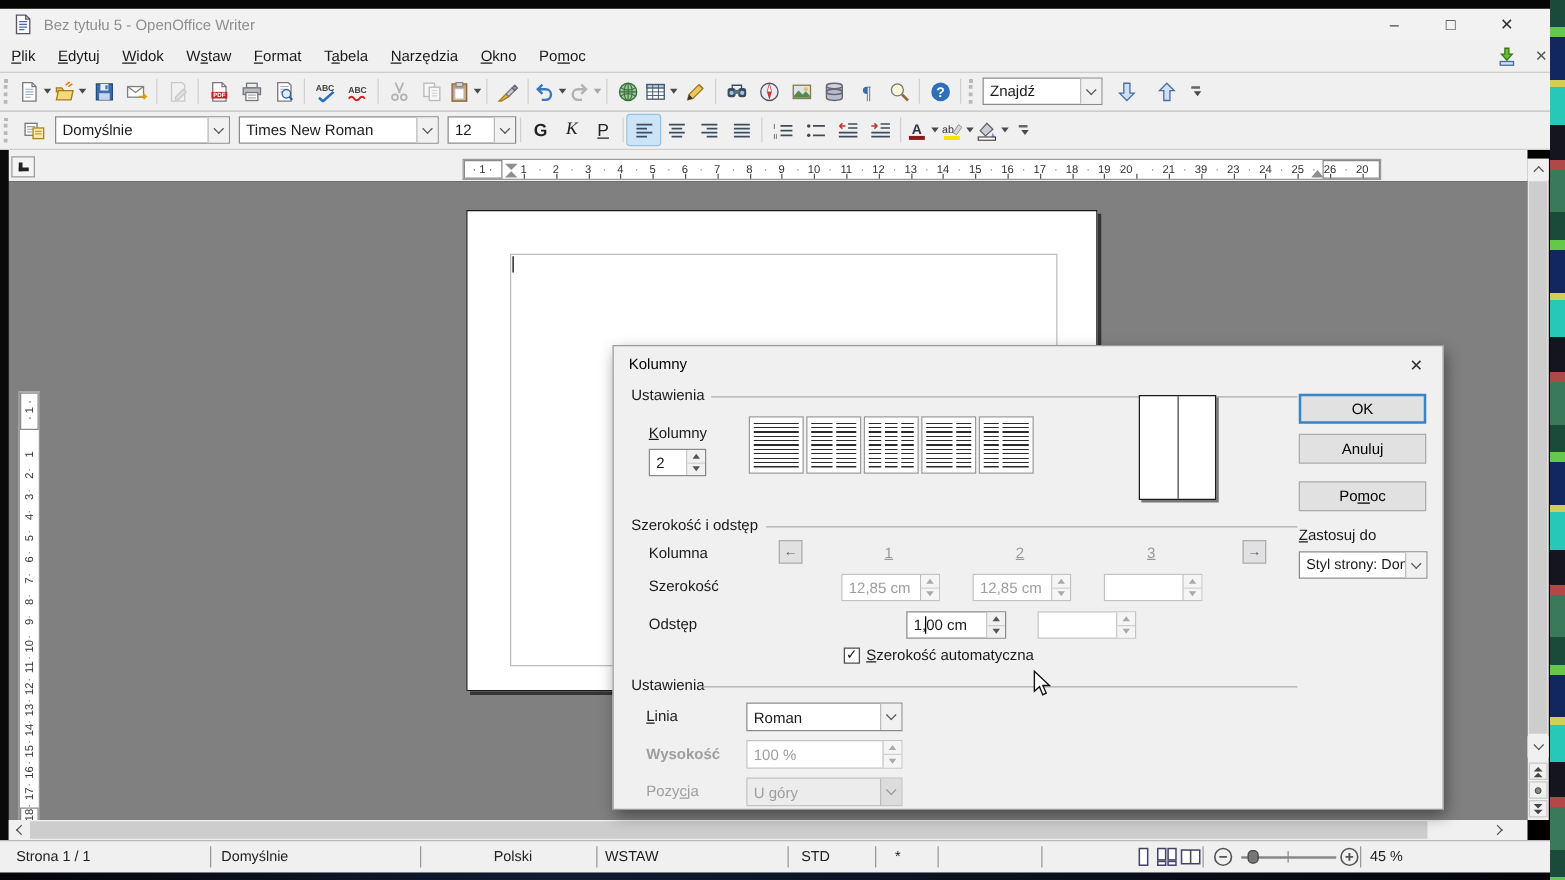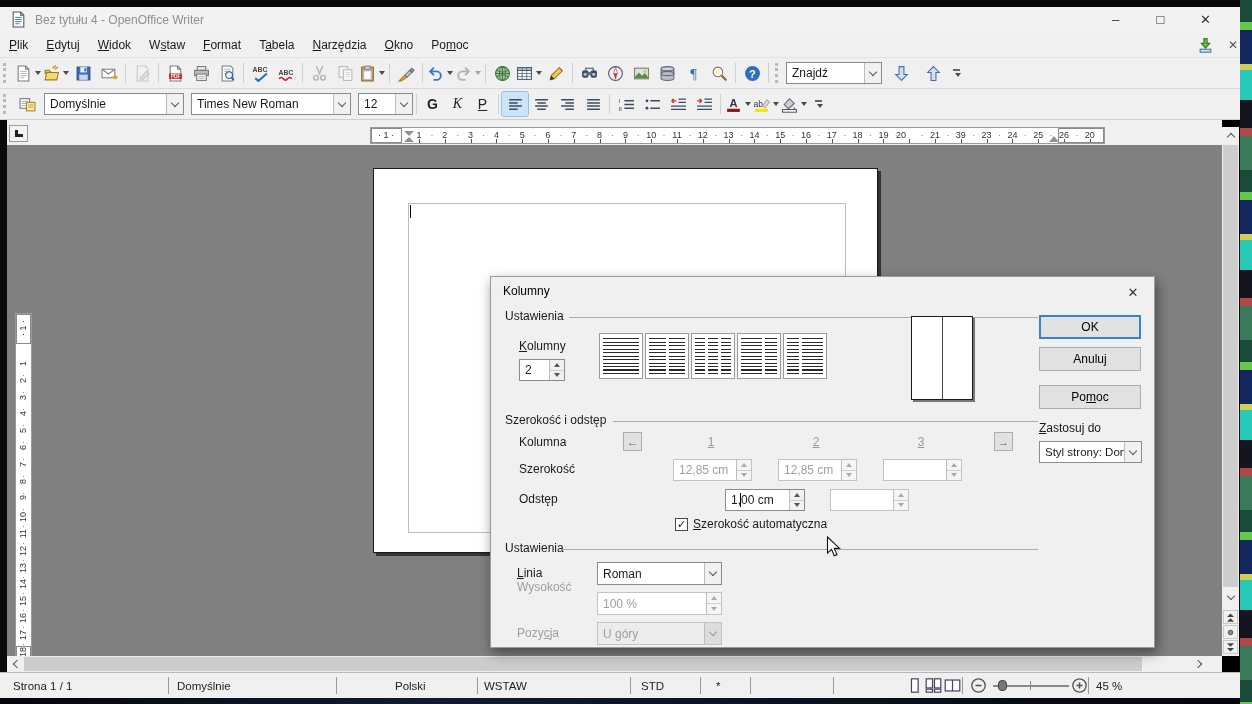--- a/index.html
+++ b/index.html
@@ -118,21 +118,21 @@
 <div class="abs" id="strip-right"></div>
 
 <div class="abs" id="titlebar">
   <span class="icn" style="margin-left:10px">
       <svg viewBox="0 0 16 16">
         <path d="M3 1h7l3 3v11H3z" fill="#fff" stroke="#556"></path>
         <path d="M10 1v3h3" fill="none" stroke="#556"></path>
         <path d="M5 6h6M5 8h6M5 10h6M5 12h4" stroke="#4a6d9c" stroke-width=".9"></path>
       </svg>
     </span>
-  <span id="title-text">Bez tytułu 4 - OpenOffice Writer</span>
+  <span id="title-text">Bez tytułu 5 - OpenOffice Writer</span>
   <div id="win-controls">
       <span class="winbtn">–</span>
       <span class="winbtn">□</span>
       <span class="winbtn">✕</span>
     </div>
 </div>
 
 <div class="abs" id="menubar">
     <span class="menu-item"><u>P</u>lik</span>
     <span class="menu-item"><u>E</u>dytuj</span>
@@ -881,21 +881,21 @@
   
   <span class="legend" style="left:14px;top:264px;">Ustawienia</span>
   <span class="grpline" style="left:70px;right:116px;top:272px;"></span>
   <span class="dlbl" style="left:26px;top:289px;"><u>L</u>inia</span>
   <span class="combo" style="position:absolute;left:106px;top:285px;width:125px;height:23px;">
     <span class="val">Roman</span>
     <span class="cbtn">
         <span class="chev"></span>
       </span>
   </span>
-  <span class="dlbl gray" style="left:26px;top:303px;">Wysokość</span>
+  <span class="dlbl gray" style="left:26px;top:319px;font-weight:bold;">Wysokość</span>
   <span class="spinfield fdis" style="position:absolute;left:106px;top:315px;width:125px;height:23px;">
     <span class="val">100 %</span>
     <span class="spincol">
         <span class="spinbtn">
           <span class="tri-up"></span>
         </span>
         <span class="spinbtn">
           <span class="tri-dn"></span>
         </span>
       </span>

